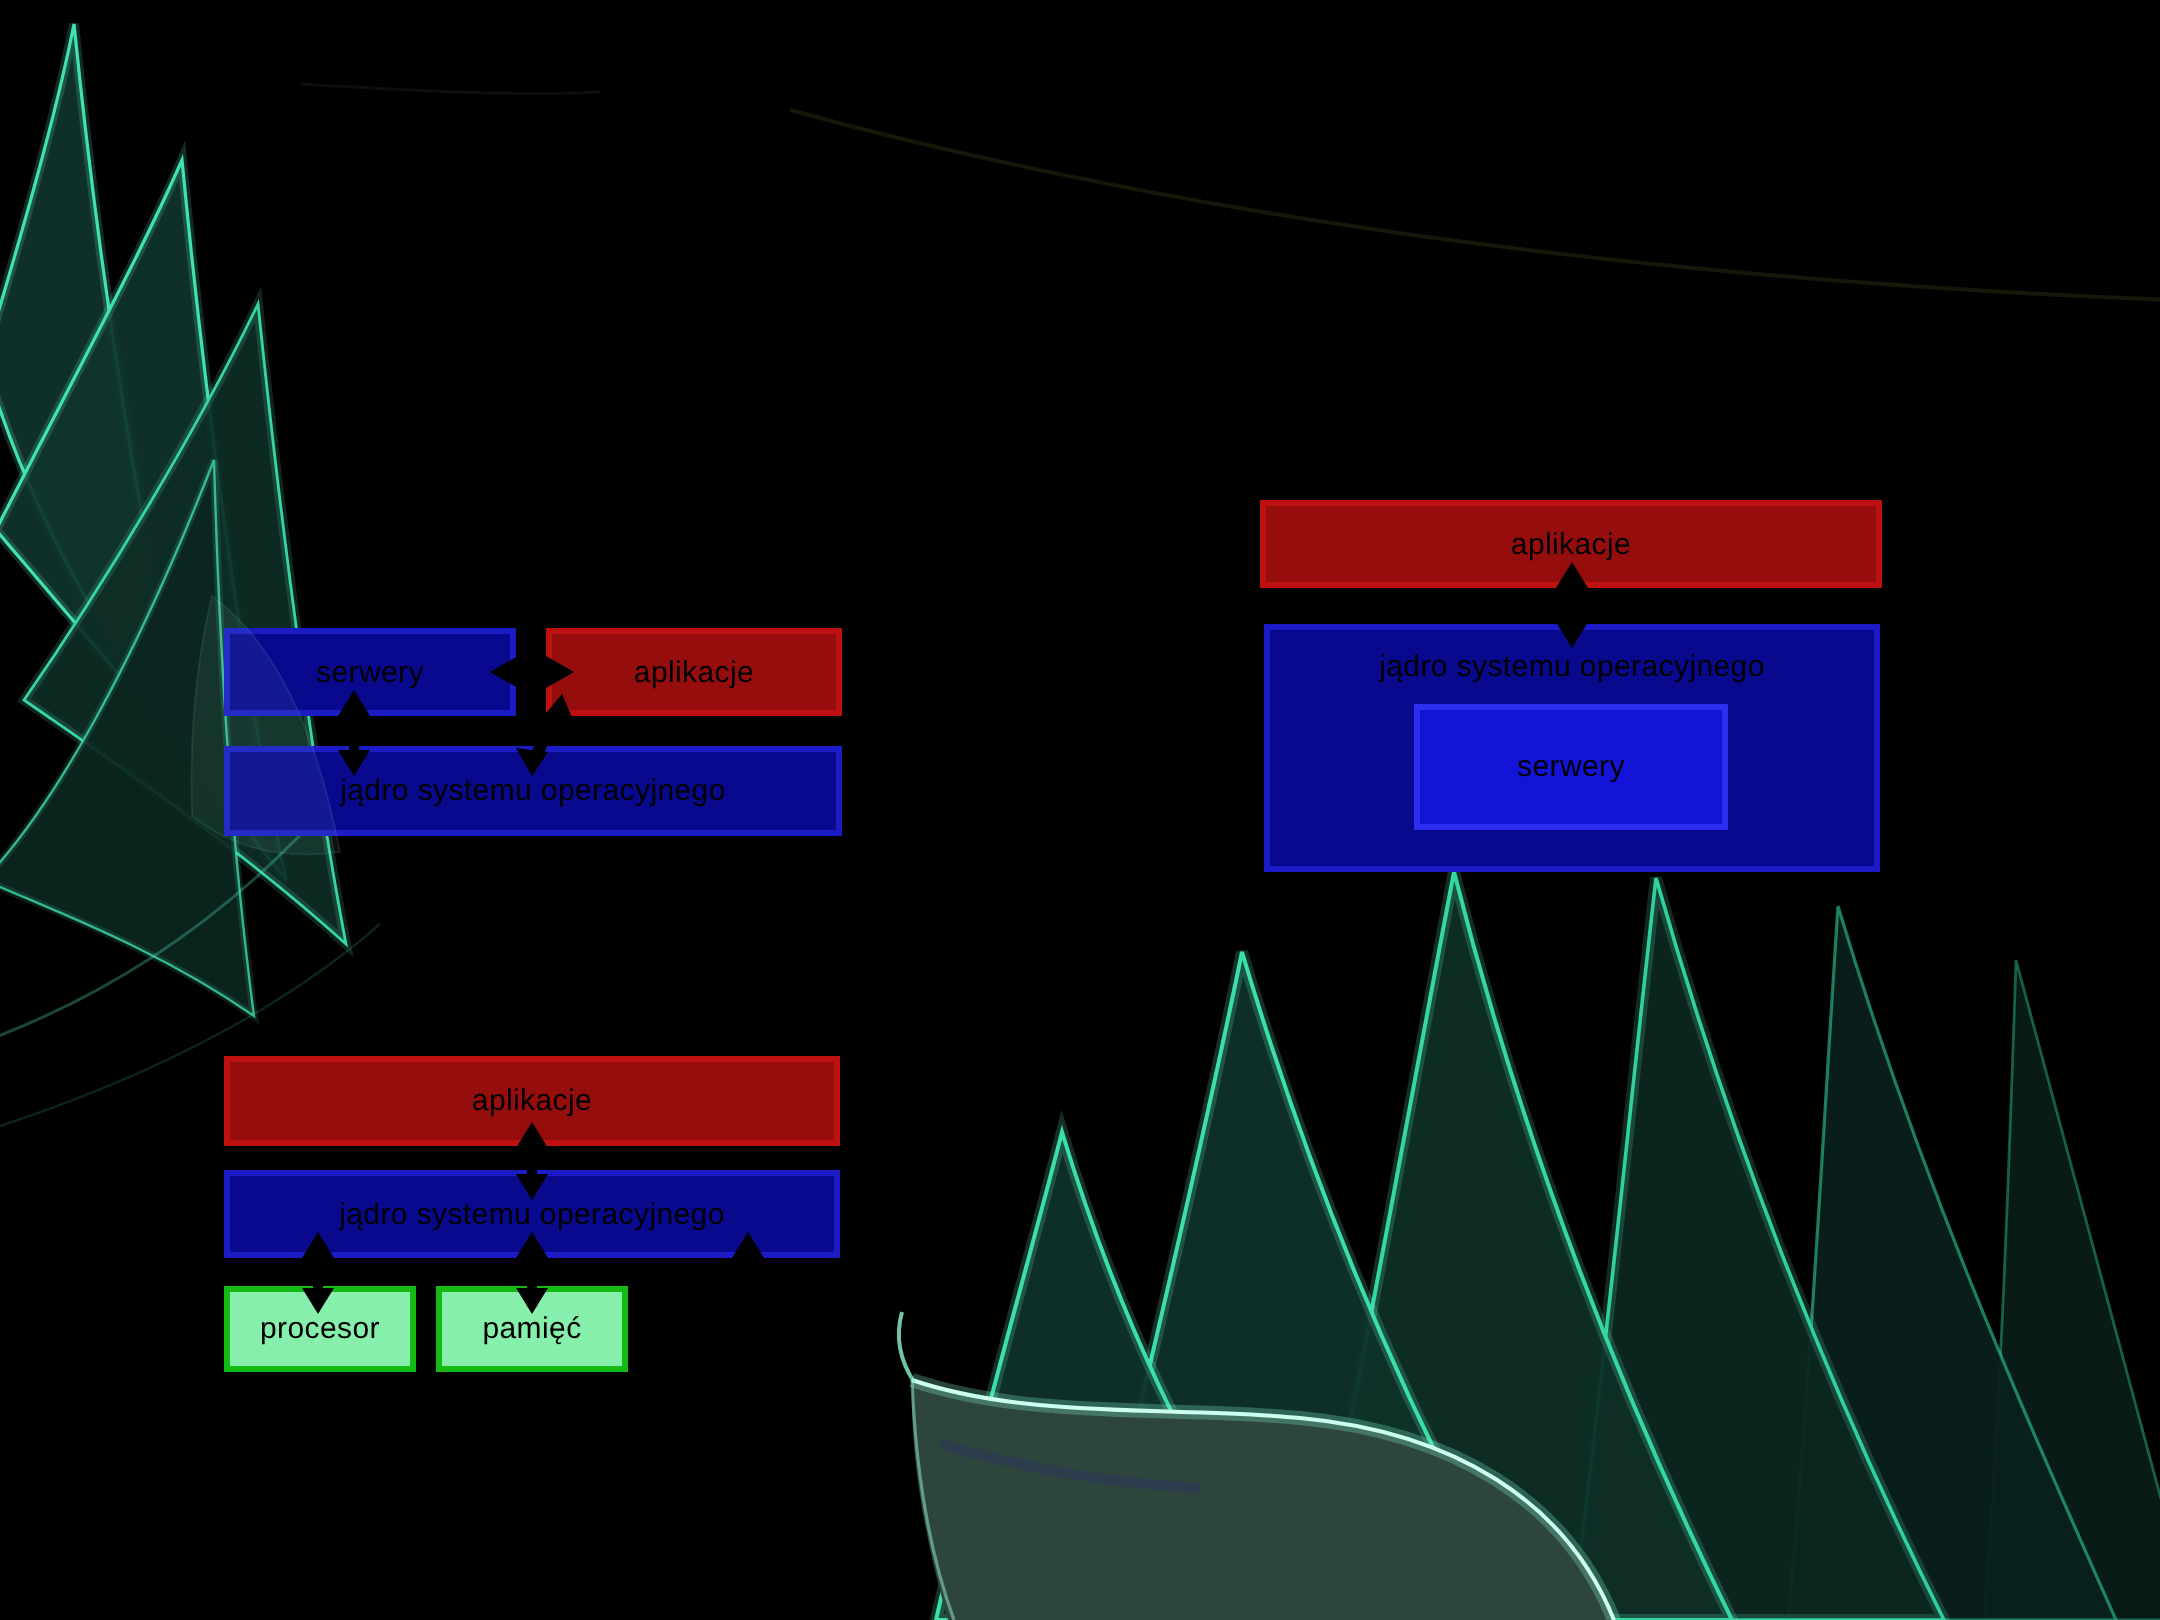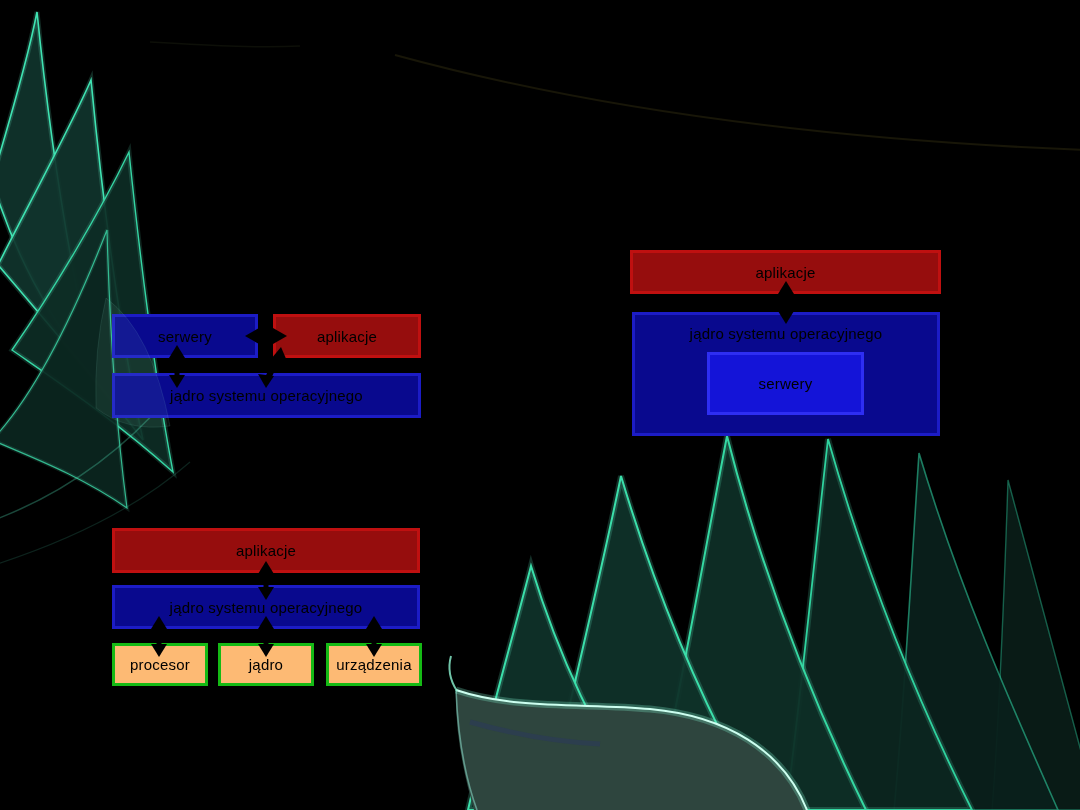--- a/index.html
+++ b/index.html
@@ -5,21 +5,21 @@
   html,body{margin:0;padding:0;background:#000;}
   .stage{position:relative;width:1080px;height:810px;overflow:hidden;background:#000;
          font-family:"Liberation Sans","DejaVu Sans",sans-serif;}
   svg.layer{position:absolute;left:0;top:0;width:1080px;height:810px;pointer-events:none;}
   .box{position:absolute;box-sizing:border-box;border-radius:0;border:3px solid;
        display:flex;align-items:center;justify-content:center;
        font-size:15px;color:#000;letter-spacing:0.2px;}
   .box.red{background:#960d0d;border-color:#bf1010;}
   .box.blue{background:#09098e;border-color:#1c1cc6;}
   .box.blue-inner{background:#1414d8;border-color:#2e2ef2;}
-  .box.green{background:#fdba74;border-color:#15ba15;}
+  .box.green{background:#86efac;border-color:#15ba15;}
   .box.top-label{align-items:flex-start;padding-top:10px;}
   .arrows{z-index:30;}
   .diagram-layer{position:absolute;left:0;top:0;width:1080px;height:810px;z-index:10;}
 </style>
 </head>
 <body>
 
 <div class="stage">
 
   <svg class="layer" viewBox="0 0 1080 810">
@@ -89,24 +89,21 @@
     <div class="box red" style="left:112px;top:528px;width:308px;height:45px;">
       <span>aplikacje</span>
     </div>
     <div class="box blue" style="left:112px;top:585px;width:308px;height:44px;">
       <span>jądro systemu operacyjnego</span>
     </div>
     <div class="box green" style="left:112px;top:643px;width:96px;height:43px;">
       <span>procesor</span>
     </div>
     <div class="box green" style="left:218px;top:643px;width:96px;height:43px;">
-      <span>jądro</span>
-    </div>
-    <div class="box green" style="left:326px;top:643px;width:96px;height:43px;">
-      <span>urządzenia</span>
+      <span>pamięć</span>
     </div>
   </div>
 
   <svg class="layer arrows" viewBox="0 0 1080 810">
 
     <path d="M 106 298 Q 152 332 170 426 Q 126 432 96 408 Q 94 348 106 298 Z" fill="rgba(150,235,215,0.07)" stroke="rgba(150,235,215,0.10)" stroke-width="1"></path>
 
     <g fill="#000000">
 
       <g>

